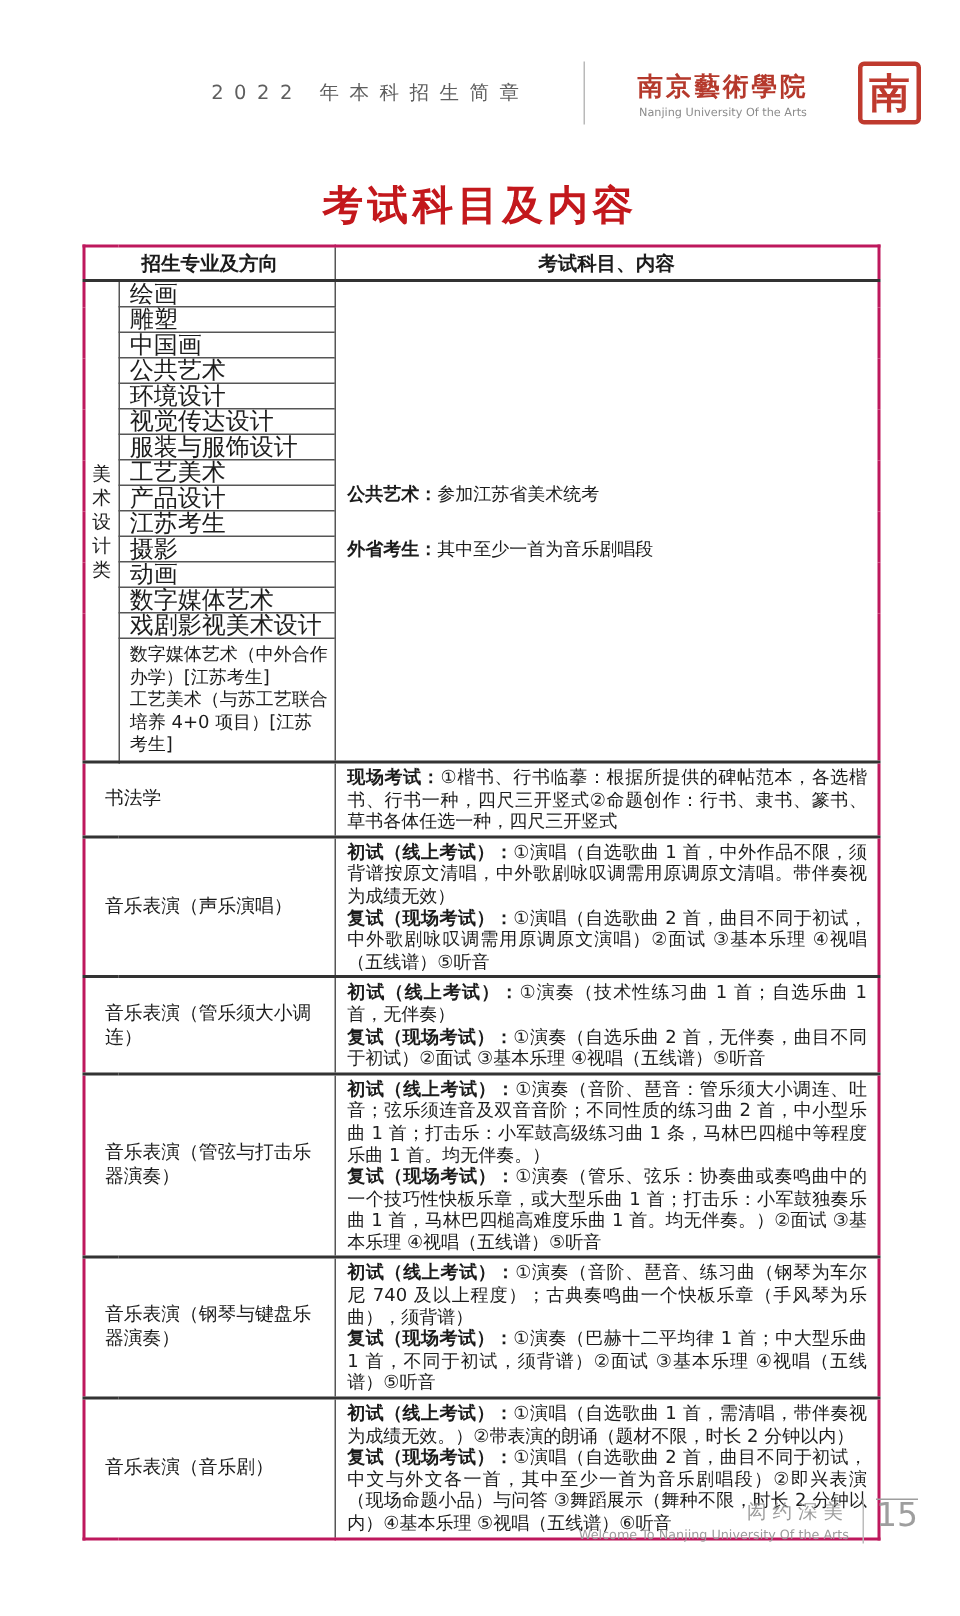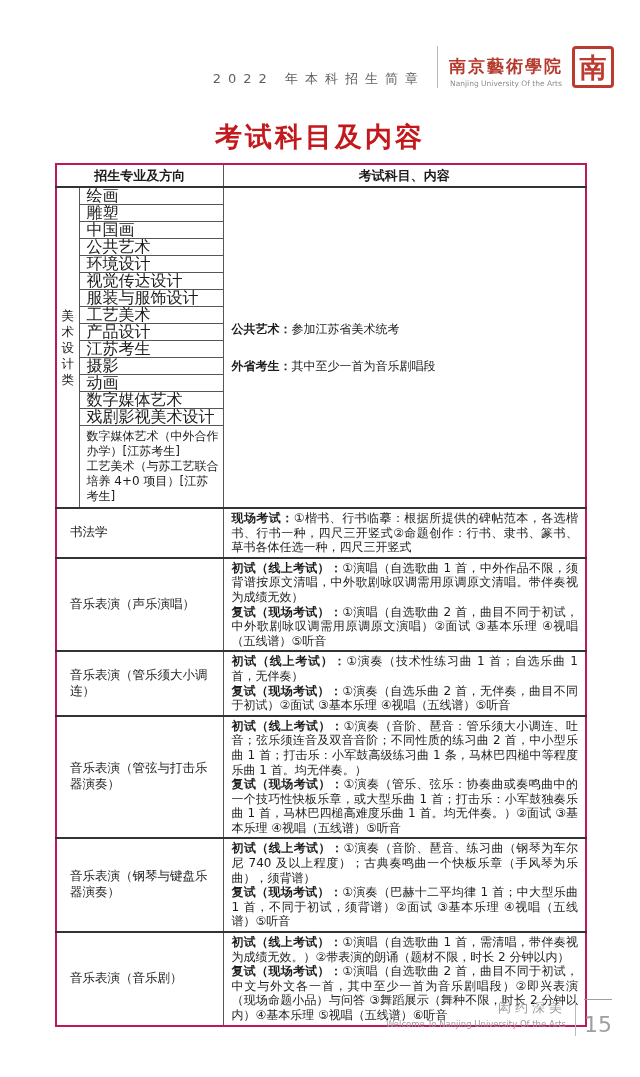--- a/index.html
+++ b/index.html
@@ -3,21 +3,21 @@
 <meta charset="utf-8">
 <style>
   html,body{margin:0;padding:0;}
   body{
     width:640px;height:1077px;background:#ffffff;position:relative;
     font-family:"DejaVu Sans","Liberation Sans",sans-serif;color:#1c1c1c;
     overflow:hidden;
   }
   
   .header{position:absolute;top:36px;left:0;right:26px;height:52px;
-    display:flex;justify-content:flex-end;align-items:flex-end;}
+    display:flex;justify-content:flex-end;align-items:center;gap:24px;}
   .brochure-title{color:#5e5e5e;font-size:13px;letter-spacing:7px;margin-right:12px;white-space:nowrap;}
   .header-divider{width:1px;height:42px;background:#b9b9b9;margin-right:11px;}
   .logo-text{text-align:center;margin-right:9px;}
   .logo-cn{color:#b5392c;font-size:17px;font-weight:bold;font-family:"DejaVu Serif","Liberation Serif",serif;letter-spacing:2px;white-space:nowrap;}
   .logo-en{color:#8c8c8c;font-size:7.5px;margin-top:1px;white-space:nowrap;}
   .seal{width:36px;height:36px;border:3px solid #bf3a2e;border-radius:4px;
     display:flex;align-items:center;justify-content:center;
     color:#bf3a2e;font-weight:bold;font-size:27px;line-height:1;
     font-family:"DejaVu Serif","Liberation Serif",serif;}
   
@@ -40,21 +40,21 @@
   td.art-content p:first-child{margin-bottom:22px;}
   td.label-cell{font-size:12.5px;padding:0 4px 2px 13px;vertical-align:middle;line-height:16px;}
   tr.major>td{border-top:2px solid #333;}
   
   .footer{position:absolute;top:999px;right:28px;display:flex;align-items:stretch;}
   .motto-block{text-align:right;margin-right:9px;}
   .motto{color:#9b9b9b;font-size:13px;letter-spacing:4px;
     font-family:"DejaVu Serif","Liberation Serif",serif;}
   .welcome{color:#9b9b9b;font-size:8.5px;margin-top:2px;white-space:nowrap;}
   .footer-divider{width:1px;background:#bcbcbc;margin-right:8px;}
-  .page-number{color:#9e9e9e;font-size:22px;padding-top:14px;border-top:1px solid #9e9e9e;
+  .page-number{color:#9e9e9e;font-size:22px;padding-top:0;border-top:1px solid #9e9e9e;
     align-self:flex-start;line-height:1;font-family:"DejaVu Sans","Liberation Sans",sans-serif;}
 </style>
 </head>
 <body>
 
 <div class="header">
   <div class="brochure-title">2022 年本科招生简章</div>
   <div class="header-divider"></div>
   <div class="logo-text">
     <div class="logo-cn">南京藝術學院</div>

